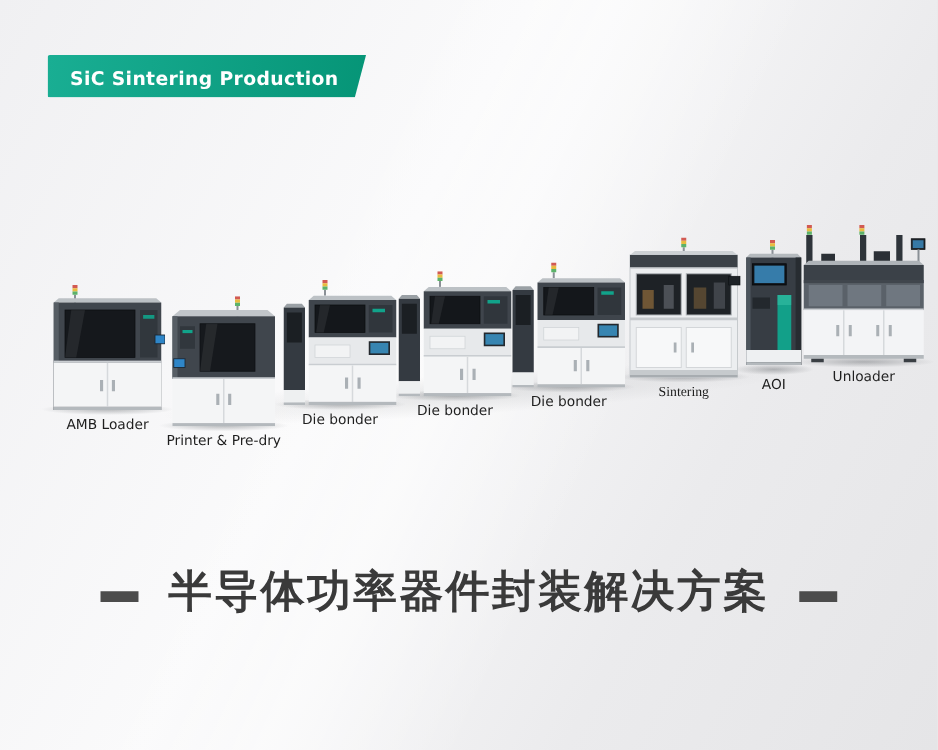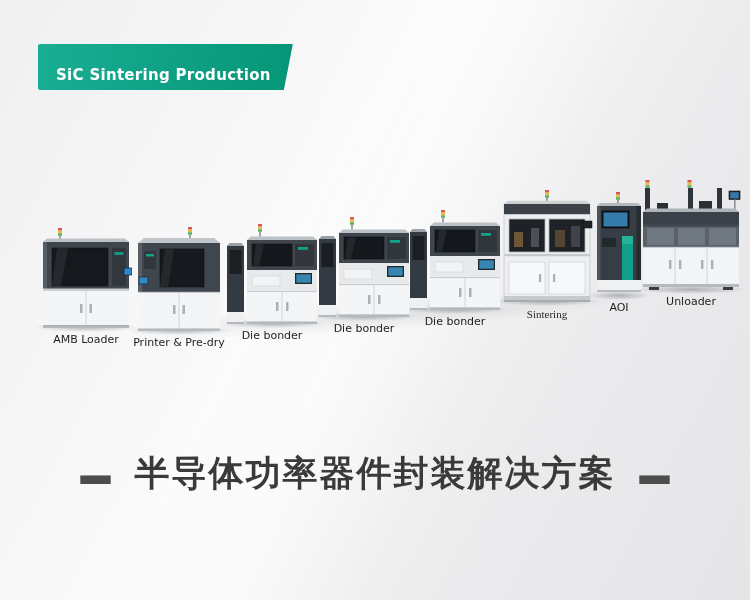--- a/index.html
+++ b/index.html
@@ -7,21 +7,21 @@
     position:relative;width:750px;height:600px;overflow:hidden;
     background:linear-gradient(118deg,#f0f0f2 0%,#fafafb 40%,#ebebed 72%,#e5e5e7 100%);
     font-family:"DejaVu Sans","Liberation Sans",sans-serif;
   }
   .stage::before{
     content:"";position:absolute;inset:0;pointer-events:none;
     background:linear-gradient(115deg,rgba(255,255,255,0) 34%,rgba(255,255,255,.55) 48%,rgba(255,255,255,0) 63%);
   }
   .badge{
     position:absolute;left:38px;top:44px;height:30px;line-height:30px;
-    padding:16px 22px 0 18px;color:#fff;font-size:15px;font-weight:700;letter-spacing:.3px;
+    padding:4px 22px 0 18px;color:#fff;font-size:15px;font-weight:700;letter-spacing:.3px;
     background:linear-gradient(95deg,#19ae93,#069577);
     clip-path:polygon(0 0,100% 0,calc(100% - 9px) 100%,0 100%);
     border-radius:2px 0 0 2px;
   }
   .line-shadow{
     position:absolute;left:28px;top:292px;width:706px;height:46px;
     transform:rotate(-4deg);
     background:radial-gradient(50% 50% at 50% 50%,rgba(60,65,70,.12),rgba(60,65,70,0) 72%);
     pointer-events:none;
   }
@@ -71,21 +71,21 @@
       <rect x="3" y="60.5" width="86" height="1.8" fill="#c9cdd1"></rect>
       <rect x="3" y="62.3" width="86" height="35.2" fill="#f4f5f6"></rect>
       <line x1="46" y1="62.3" x2="46" y2="97.5" stroke="#d6d9dc" stroke-width="1.2"></line>
       <rect x="40" y="76" width="2.5" height="9" fill="#aab0b5"></rect>
       <rect x="49.5" y="76" width="2.5" height="9" fill="#aab0b5"></rect>
       <rect x="3" y="97.5" width="86" height="2.5" fill="#b4b9bd"></rect>
     </svg>
     <div class="m-label">AMB Loader</div>
   </div>
 
-  <div class="machine" style="left:134px;top:227px;width:90px;height:124px;">
+  <div class="machine" style="left:134px;top:237px;width:90px;height:124px;">
     <div class="m-shadow"></div>
     <svg class="m-svg" viewBox="0 0 90 104" width="90" height="104">
       <g>
         <rect x="55.2" y="7.8" width="1.6" height="8.2" fill="#8a9096"></rect>
         <rect x="54" y="0" width="4" height="2.6" fill="#d25a52"></rect>
         <rect x="54" y="2.6" width="4" height="2.6" fill="#e9bb3f"></rect>
         <rect x="54" y="5.2" width="4" height="2.6" fill="#5cb269"></rect>
       </g>
       <polygon points="4,16 86,16 80,11 10,11" fill="#c2c6ca"></polygon>
       <rect x="4" y="16" width="82" height="50" fill="#40464d"></rect>

